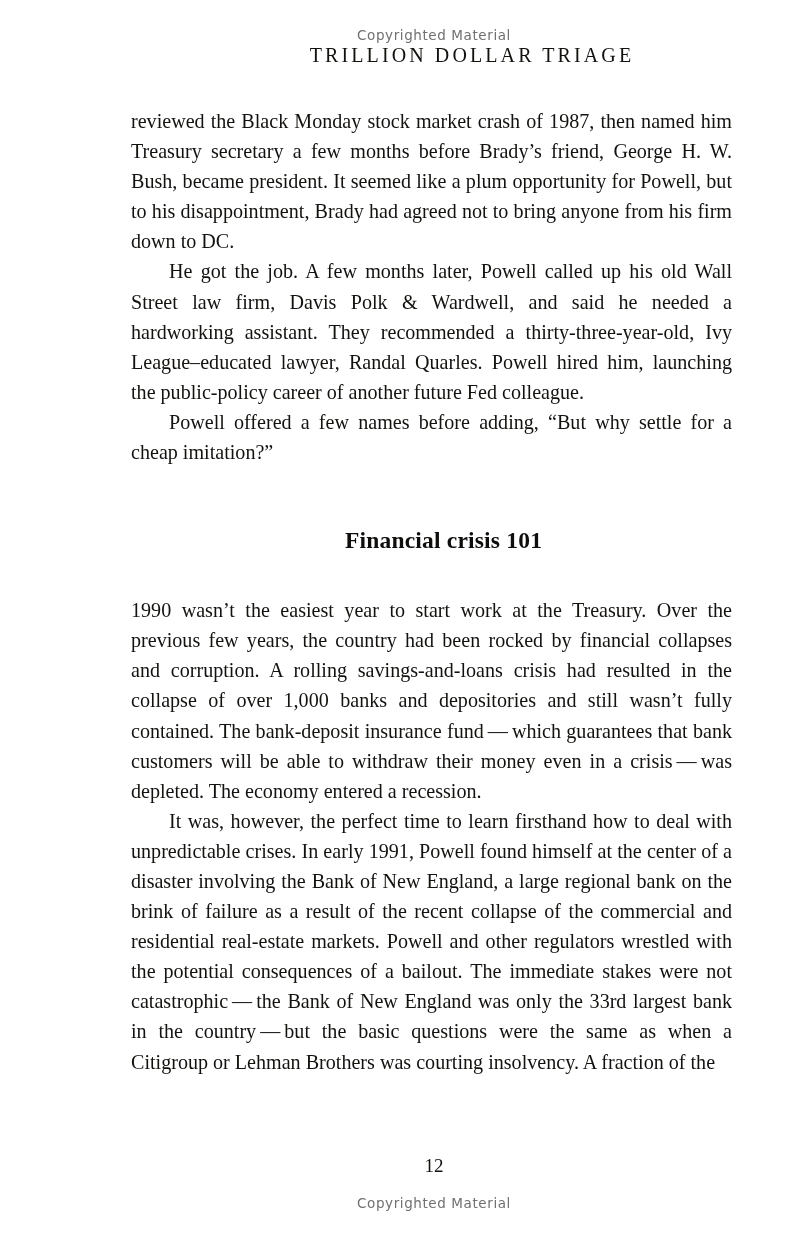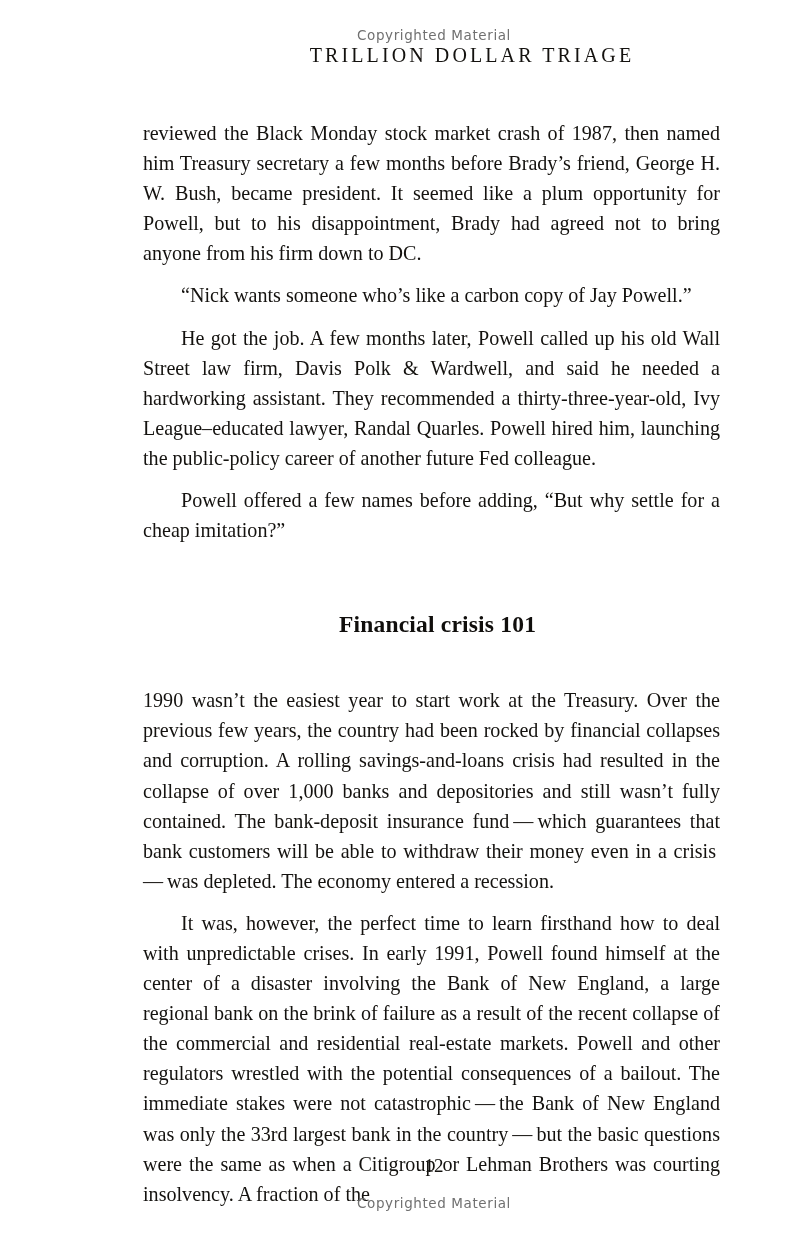--- a/index.html
+++ b/index.html
@@ -54,42 +54,42 @@
 
   
   .text-column {
     position: absolute;
     left: 97px;
     top: 106px;
     width: 601px;
   }
 
   p.body-par {
-    margin: 12px;
+    margin: 0;
     font-size: 20.1px;
     line-height: 30.1px;
     text-align: justify;
     text-justify: inter-word;
     hyphens: manual;
     -webkit-hyphens: manual;
     color: #14120f;
     text-indent: 0;
   }
 
   p.body-par.indented {
     text-indent: 38px;
   }
 
   p.body-par.last-line-left {
     text-align-last: left;
   }
 
   
   h2.section-heading {
-    margin: 6px;
+    margin: 12px;
     padding: 0;
     width: 601px;
     text-align: center;
     font-family: "Liberation Serif", "DejaVu Serif", serif;
     font-weight: bold;
     font-size: 23.5px;
     line-height: 30px;
     letter-spacing: 0.2px;
     color: #100e0c;
   }
@@ -116,21 +116,20 @@
 
   <div class="watermark watermark-top">Copyrighted Material</div>
 
   <div class="running-head">TRILLION DOLLAR TRIAGE</div>
 
   <div class="text-column">
 
     <p class="body-par last-line-left">reviewed the Black Monday stock market crash of 1987, then named him Treasury secretary a few months before Brady’s friend, George H. W. Bush, became president. It seemed like a plum opportunity for Powell, but to his disappointment, Brady had agreed not to bring anyone from his firm down to DC.</p>
 
 
-    <p class="body-par indented last-line-left">“Nick wants someone who’s like a carbon copy of Jay Powell.”</p>
 
     <p class="body-par indented last-line-left">He got the job. A few months later, Powell called up his old Wall Street law firm, Davis Polk &amp; Wardwell, and said he needed a hardworking assistant. They recommended a thirty-three-year-old, Ivy League–educated lawyer, Randal Quarles. Powell hired him, launching the public-policy career of another future Fed colleague.</p>
 
     <p class="body-par indented last-line-left">Powell offered a few names before adding, “But why settle for a cheap imitation?”</p>
 
     <div class="heading-spacer-above"></div>
 
     <h2 class="section-heading">Financial crisis 101</h2>
 
     <div class="heading-spacer-below"></div>

